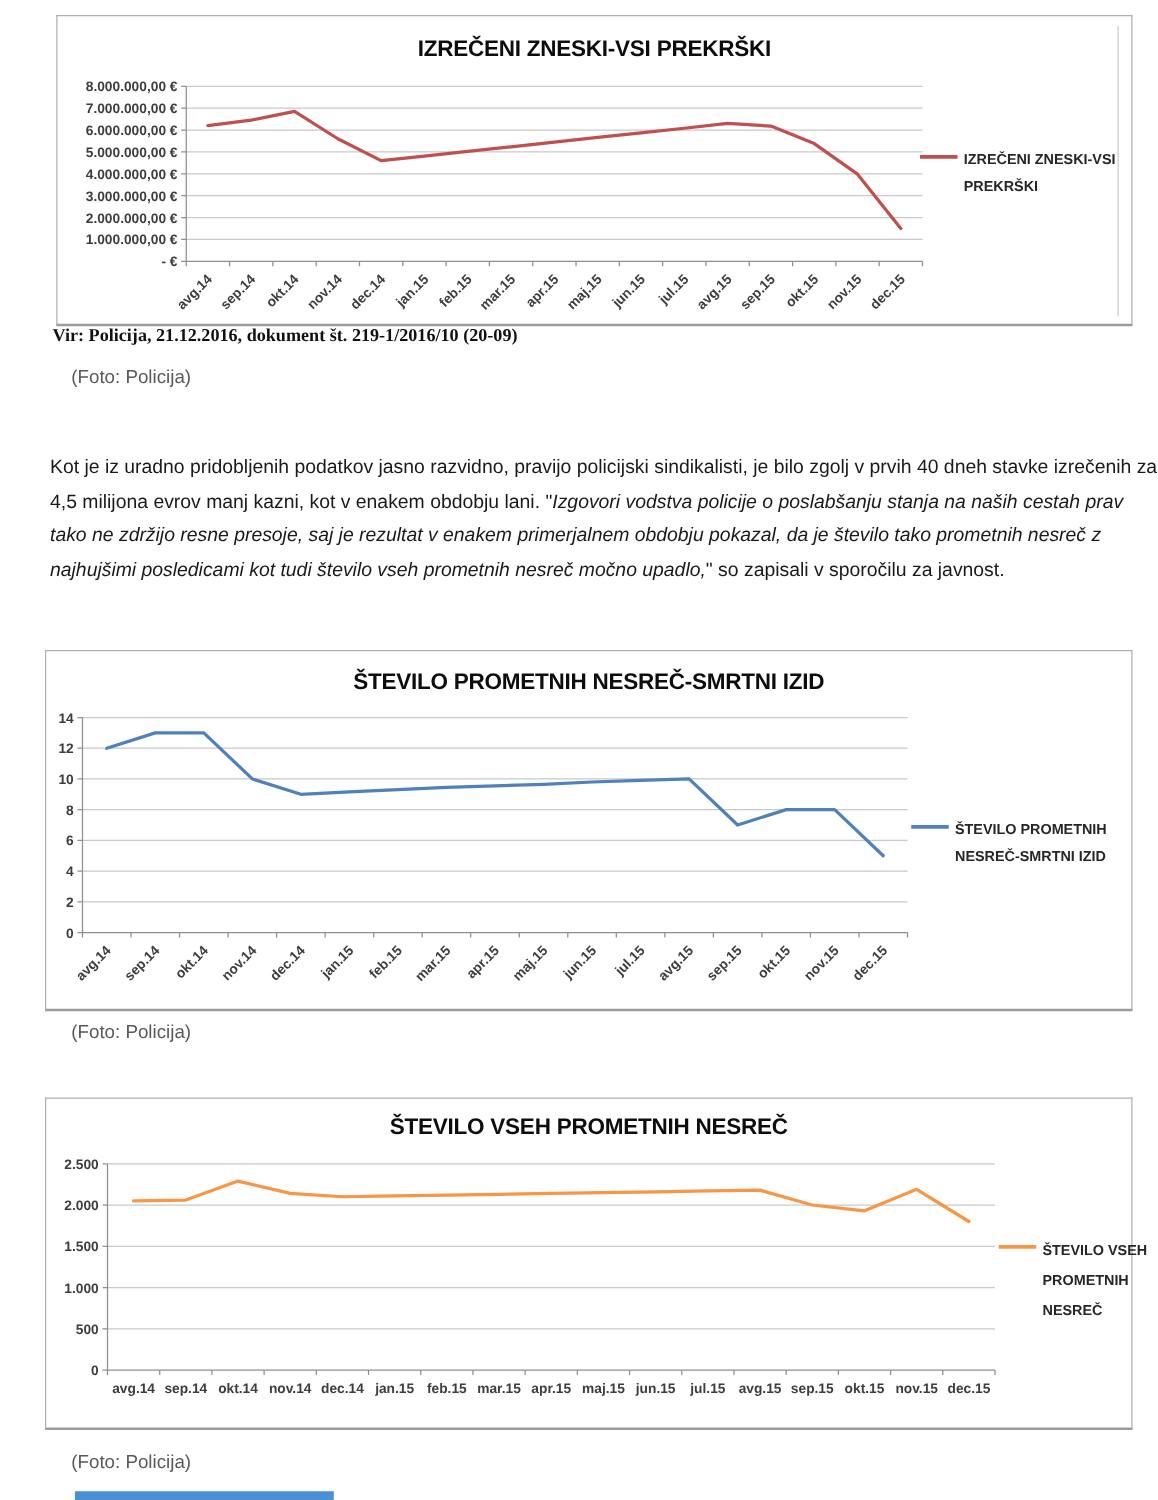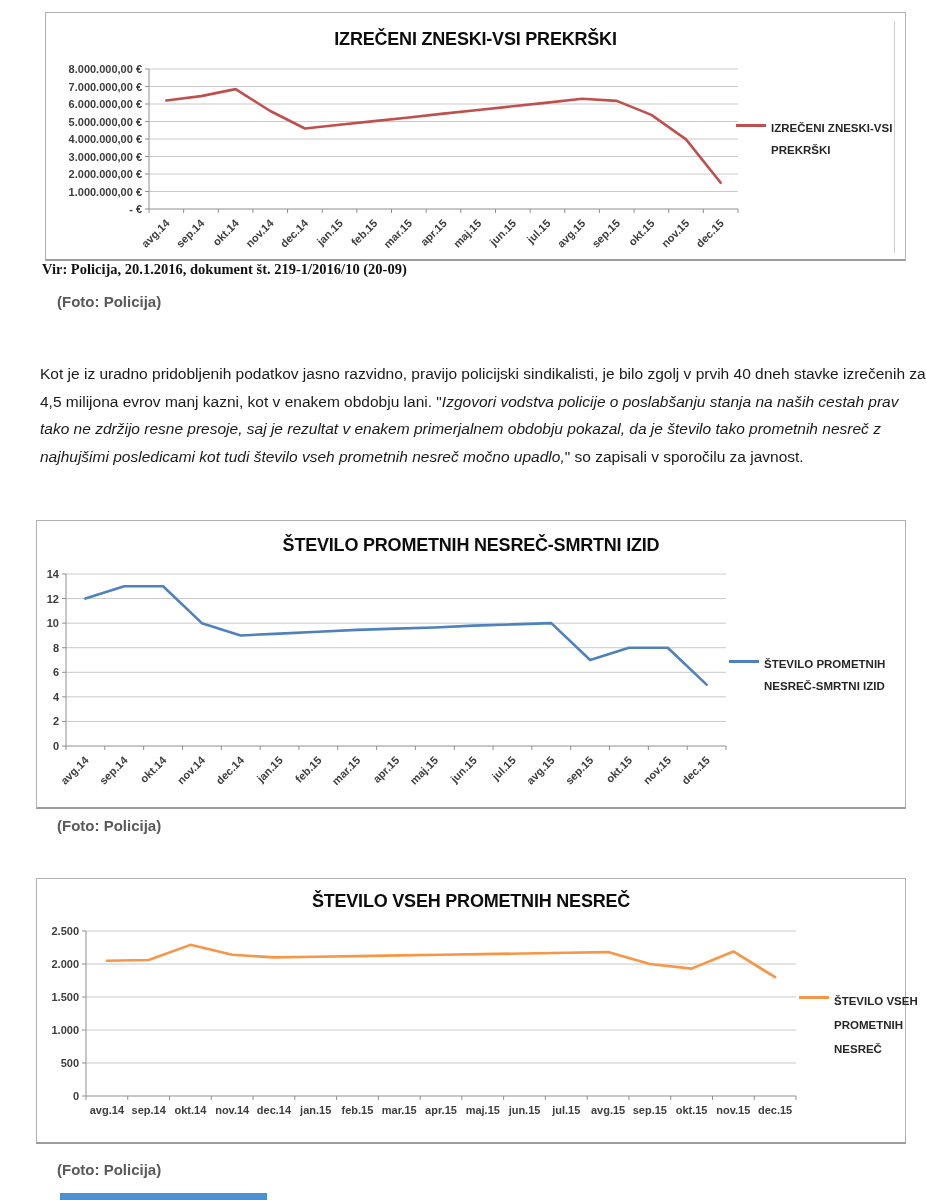--- a/index.html
+++ b/index.html
@@ -28,21 +28,21 @@
   .legend1 .legend-text{width:124px;}
   .legend2{left:692px;top:132px;}
   .legend2 .legend-text{width:128px;}
   .legend3{left:762px;top:110px;}
   .legend3 .legend-text{width:90px;line-height:24px;}
 
   .inner-frame-line{position:absolute;width:1px;background:#cccccc;}
 
   .source-line{position:absolute;left:42px;top:261px;
                font-family:"Liberation Serif",serif;font-size:14.5px;font-weight:bold;color:#111;}
-  .photo-credit{position:absolute;left:57px;font-size:15px;font-weight:bold;color:#595959;}
+  .photo-credit{position:absolute;left:57px;font-size:15px;font-weight:normal;color:#595959;}
   .photo1{top:293px;}
   .photo2{top:817px;}
   .photo3{top:1161px;}
 
   .body-paragraph{position:absolute;left:40px;top:360px;width:888px;margin:0;
                   font-size:15.5px;line-height:27.5px;color:#1a1a1a;}
   .quote-italic{font-style:italic;}
 
   .blue-bar{position:absolute;left:60px;top:1193px;width:207px;height:7px;background:#4a90d2;}
 </style>
@@ -119,21 +119,21 @@
         <text x="678.6764705882354" y="211" text-anchor="end" transform="rotate(-45 678.6764705882354 211)">dec.15</text>
       </svg>
     <div class="chart-title">IZREČENI ZNESKI-VSI PREKRŠKI</div>
     <div class="legend legend1">
       <span class="legend-marker" style="background:#C0504D;"></span>
       <span class="legend-text">IZREČENI ZNESKI-VSI PREKRŠKI</span>
     </div>
     <div class="inner-frame-line" style="left:848px;top:8px;height:232px;"></div>
   </figure>
 
-  <div class="source-line">Vir: Policija, 20.1.2016, dokument št. 219-1/2016/10  (20-09)</div>
+  <div class="source-line">Vir: Policija, 21.12.2016, dokument št. 219-1/2016/10  (20-09)</div>
   <div class="photo-credit photo1">(Foto: Policija)</div>
 
   <p class="body-paragraph"><span>Kot je iz uradno pridobljenih podatkov jasno razvidno, pravijo policijski sindikalisti, je bilo zgolj v prvih 40 dneh stavke izrečenih za 4,5 milijona evrov manj kazni, kot v enakem obdobju lani. "</span><span class="quote-italic">Izgovori vodstva policije o poslabšanju stanja na naših cestah prav tako ne zdržijo resne presoje, saj je rezultat v enakem primerjalnem obdobju pokazal, da je število tako prometnih nesreč z najhujšimi posledicami kot tudi število vseh prometnih nesreč močno upadlo,</span><span>" so zapisali v sporočilu za javnost.</span></p>
 
   <figure class="chart-box chart-box2" style="margin:0;">
     <svg class="chart-svg" width="868" height="286" viewBox="0 0 868 286">
         <line x1="29" y1="225" x2="689" y2="225" stroke="#8f8f8f" stroke-width="1"></line>
         <line x1="25" y1="225" x2="29" y2="225" stroke="#8f8f8f" stroke-width="1"></line>
         <text x="22" y="229" text-anchor="end">0</text>
         <line x1="29" y1="200.42857142857144" x2="689" y2="200.42857142857144" stroke="#c9c9c9" stroke-width="1"></line>

